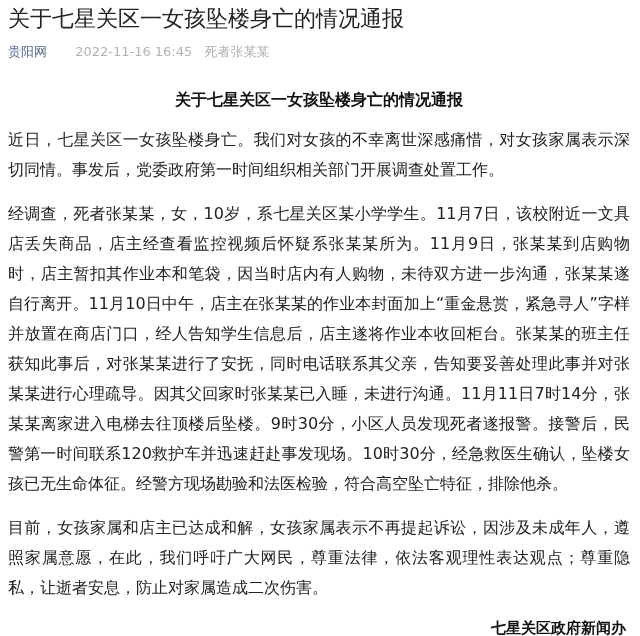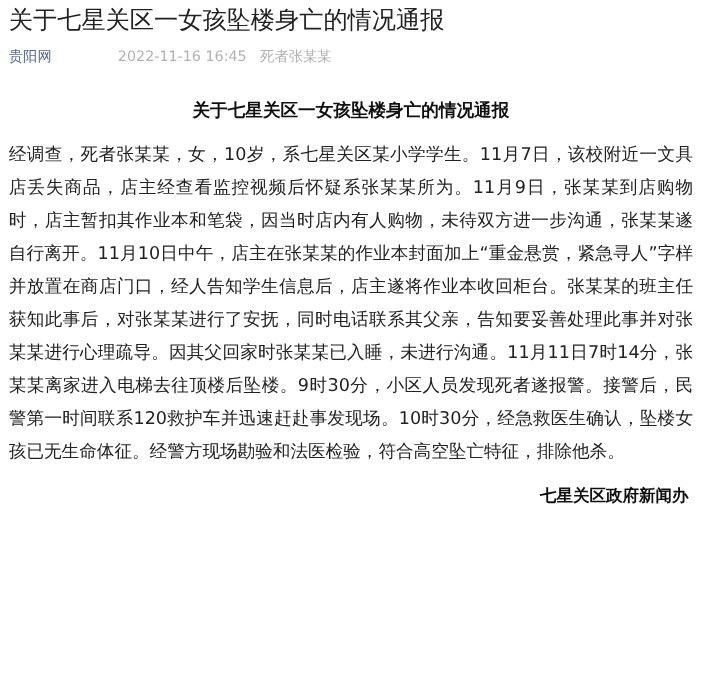--- a/index.html
+++ b/index.html
@@ -9,22 +9,22 @@
     color: #222222;
   }
   .article { padding: 0 10px 0 8px; }
   .title {
     font-size: 22px; line-height: 30px; margin: 0; padding-top: 4px;
     font-weight: normal; color: #222;
   }
   .meta {
     margin-top: 9px; font-size: 13px; line-height: 18px; color: #b2b2b2;
   }
-  .meta .source { color: #576b95; margin-right: 8px; }
-  .meta .time { margin-right: 8px; margin-left: 48px; }
+  .meta .source { color: #576b95; margin-right: 24px; }
+  .meta .time { margin-right: 8px; }
   .heading {
     text-align: center; font-weight: bold; font-size: 16px;
     line-height: 22px; margin: 28px 0 14px 0; color: #111;
   }
   .para {
     font-size: 16px; line-height: 30px; margin: 0 0 14px 0;
     text-align: justify; color: #222;
   }
   .sign {
     text-align: right; font-weight: bold; font-size: 15px;
@@ -38,19 +38,21 @@
 <div class="article">
   <h1 class="title">关于七星关区一女孩坠楼身亡的情况通报</h1>
   <div class="meta">
     <span class="source">贵阳网</span>
     <span class="time">2022-11-16 16:45</span>
     <span class="loc">死者张某某</span>
   </div>
 
   <div class="heading">关于七星关区一女孩坠楼身亡的情况通报</div>
 
+  <p class="para">近日，七星关区一女孩坠楼身亡。我们对女孩的不幸离世深感痛惜，对女孩家属表示深切同情。事发后，党委政府第一时间组织相关部门开展调查处置工作。</p>
   <p class="para">经调查，死者张某某，女，10岁，系七星关区某小学学生。11月7日，该校附近一文具店丢失商品，店主经查看监控视频后怀疑系张某某所为。11月9日，张某某到店购物时，店主暂扣其作业本和笔袋，因当时店内有人购物，未待双方进一步沟通，张某某遂自行离开。11月10日中午，店主在张某某的作业本封面加上“重金悬赏，紧急寻人”字样并放置在商店门口，经人告知学生信息后，店主遂将作业本收回柜台。张某某的班主任获知此事后，对张某某进行了安抚，同时电话联系其父亲，告知要妥善处理此事并对张某某进行心理疏导。因其父回家时张某某已入睡，未进行沟通。11月11日7时14分，张某某离家进入电梯去往顶楼后坠楼。9时30分，小区人员发现死者遂报警。接警后，民警第一时间联系120救护车并迅速赶赴事发现场。10时30分，经急救医生确认，坠楼女孩已无生命体征。经警方现场勘验和法医检验，符合高空坠亡特征，排除他杀。</p>
+  <p class="para">目前，女孩家属和店主已达成和解，女孩家属表示不再提起诉讼，因涉及未成年人，遵照家属意愿，在此，我们呼吁广大网民，尊重法律，依法客观理性表达观点；尊重隐私，让逝者安息，防止对家属造成二次伤害。</p>
 
   <div class="sign">
     <div>七星关区政府新闻办</div>
 
   </div>
 </div>
 
 </body></html>

